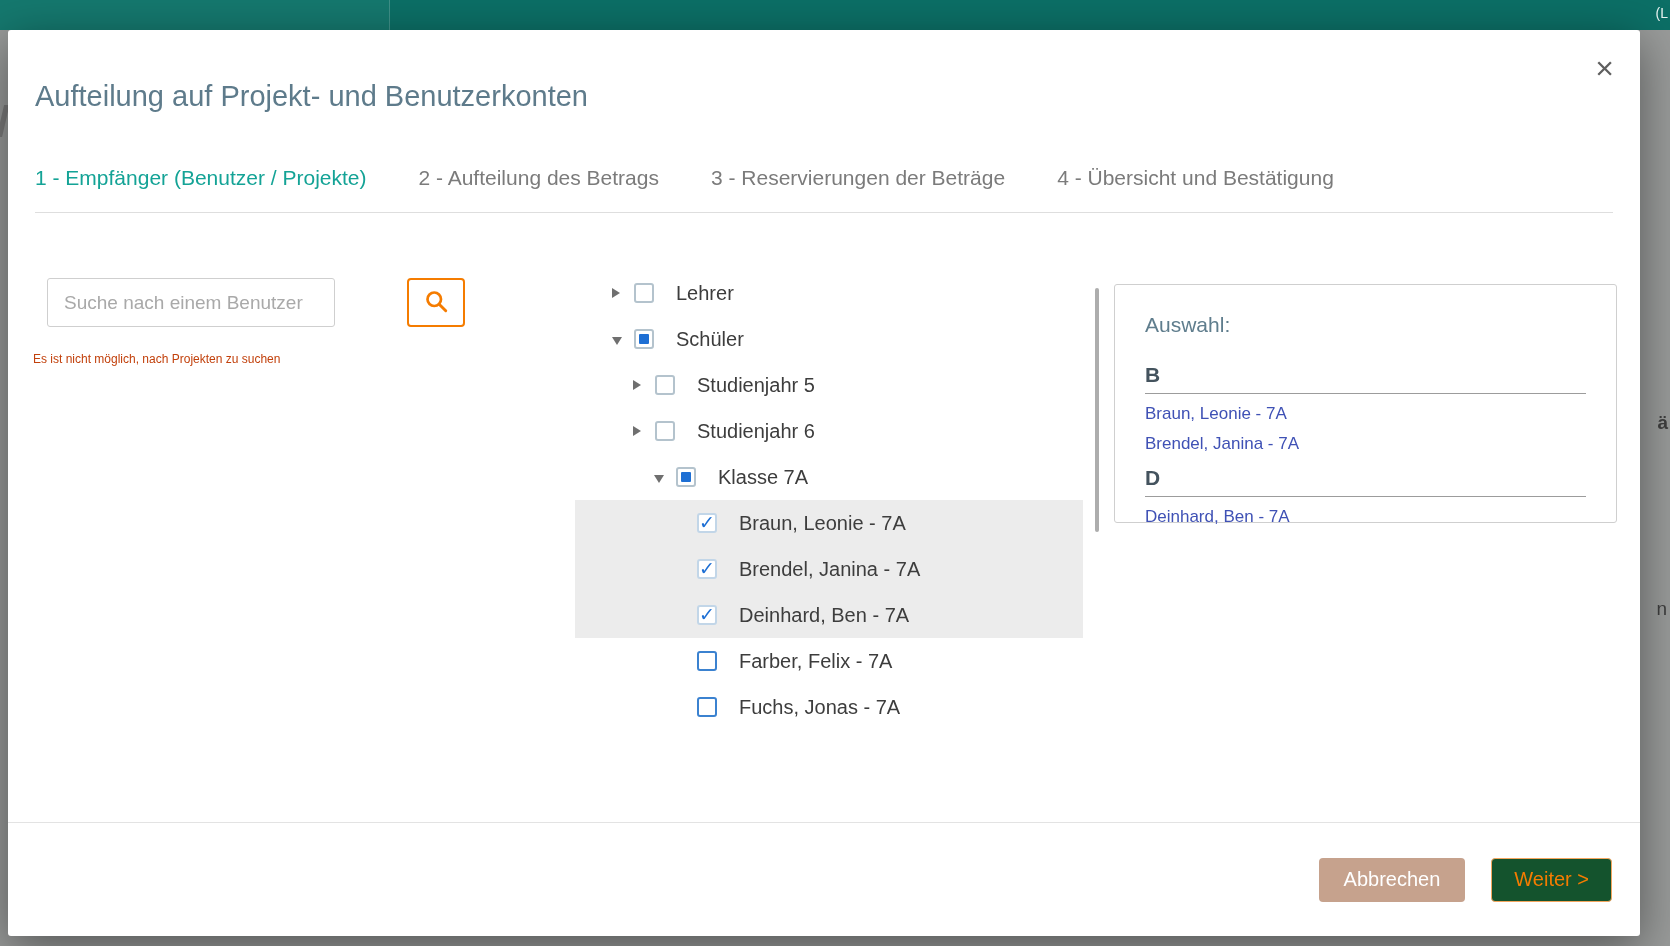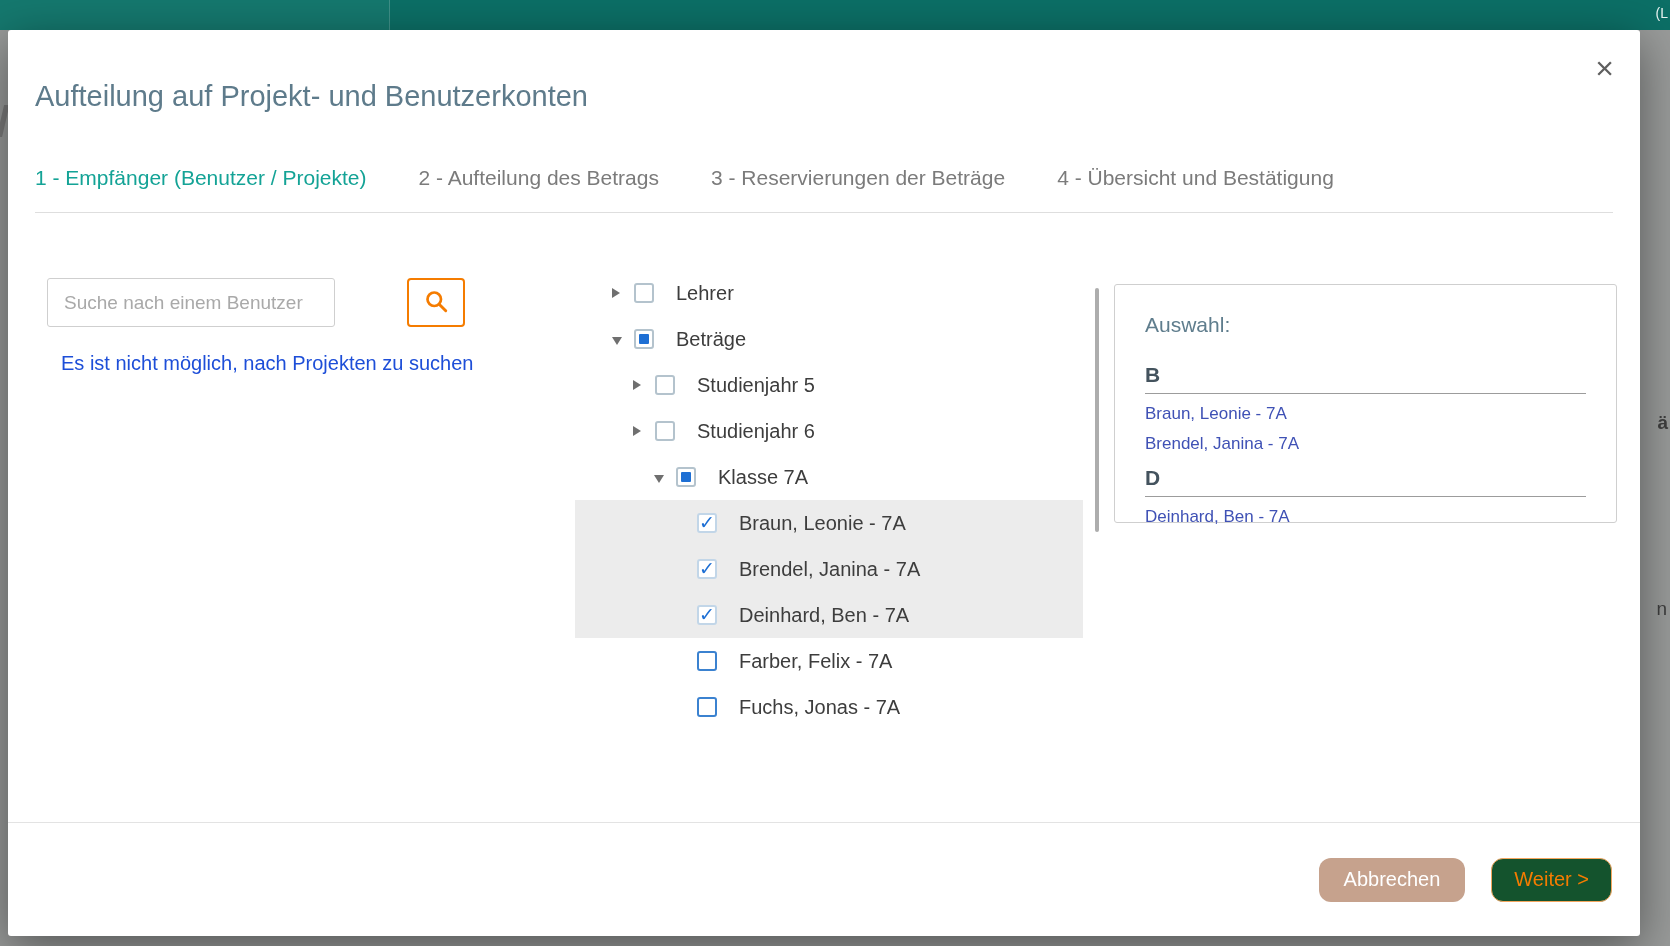--- a/index.html
+++ b/index.html
@@ -28,21 +28,21 @@
   .tabs-divider { position:absolute; left:27px; right:27px; top:182px; height:1px; background:#dedede; }
 
   
   .search-input { position:absolute; left:39px; top:248px; width:288px; height:49px;
     border:1px solid #cfcfcf; border-radius:3px; font-size:19px; padding:0 16px; color:#444;
     outline:none; font-family:inherit; }
   .search-input::placeholder { color:#a9a9a9; }
   .search-btn { position:absolute; left:399px; top:248px; width:58px; height:49px;
     background:#fff; border:2px solid #f57c00; border-radius:4px; cursor:pointer;
     display:flex; align-items:center; justify-content:center; }
-  .search-hint { position:absolute; left:53px; top:322px; font-size:20px; color:#1d4ed8; }
+  .search-hint { position:absolute; left:25px; top:322px; font-size:12px; color:#c2410c; }
 
   
   .tree { position:absolute; left:567px; top:240px; width:508px; height:480px; overflow:hidden; }
   .row { height:46px; display:flex; align-items:center; cursor:pointer; }
   .row.hl { background:#ececec; }
   .row.lvl0 { padding-left:37px; }
   .row.lvl1 { padding-left:58px; }
   .row.lvl2 { padding-left:79px; }
   .row.lvl3 { padding-left:100px; }
   .tw { width:22px; height:22px; display:flex; align-items:center; flex:0 0 auto; }
@@ -64,21 +64,21 @@
   .sel-panel { position:absolute; left:1106px; top:254px; width:503px; height:239px;
     border:1px solid #cfcfcf; border-radius:3px; padding:28px 30px; }
   .sel-title { font-size:21px; color:#5f7d8d; margin-bottom:26px; }
   .sel-letter { font-size:21px; font-weight:700; color:#44535e; padding-bottom:6px;
     border-bottom:1px solid #9c9c9c; margin-top:12px; }
   .sel-item { font-size:17px; color:#3f51b5; margin-top:10px; cursor:pointer; }
 
   
   .footer { position:absolute; left:0; right:0; bottom:0; height:114px; border-top:1px solid #e3e3e3;
     display:flex; justify-content:flex-end; align-items:center; column-gap:26px; padding-right:28px; }
-  .btn { height:44px; border-radius:12px; font-size:20px; font-family:inherit; cursor:pointer; }
+  .btn { height:44px; border-radius:4px; font-size:20px; font-family:inherit; cursor:pointer; }
   .btn-cancel { background:#c6a28d; color:#ffffff; border:none; padding:0 25px; }
   .btn-next { background:#14532d; color:#f57c00; border:1px solid #f3a65e; padding:0 22px; }
 </style>
 </head>
 <body>
 
 <div class="screen">
 
   <div class="topbar">
     <div class="topbar-left"></div>
@@ -116,21 +116,21 @@
 
       <div class="row lvl0">
         <span class="tw collapsed"></span>
         <span class="cb"></span>
         <span class="lbl">Lehrer</span>
       </div>
 
       <div class="row lvl0">
         <span class="tw expanded"></span>
         <span class="cb indeterminate"></span>
-        <span class="lbl">Beträge</span>
+        <span class="lbl">Schüler</span>
       </div>
 
       <div class="row lvl1">
         <span class="tw collapsed"></span>
         <span class="cb"></span>
         <span class="lbl">Studienjahr 5</span>
       </div>
 
       <div class="row lvl1">
         <span class="tw collapsed"></span>

